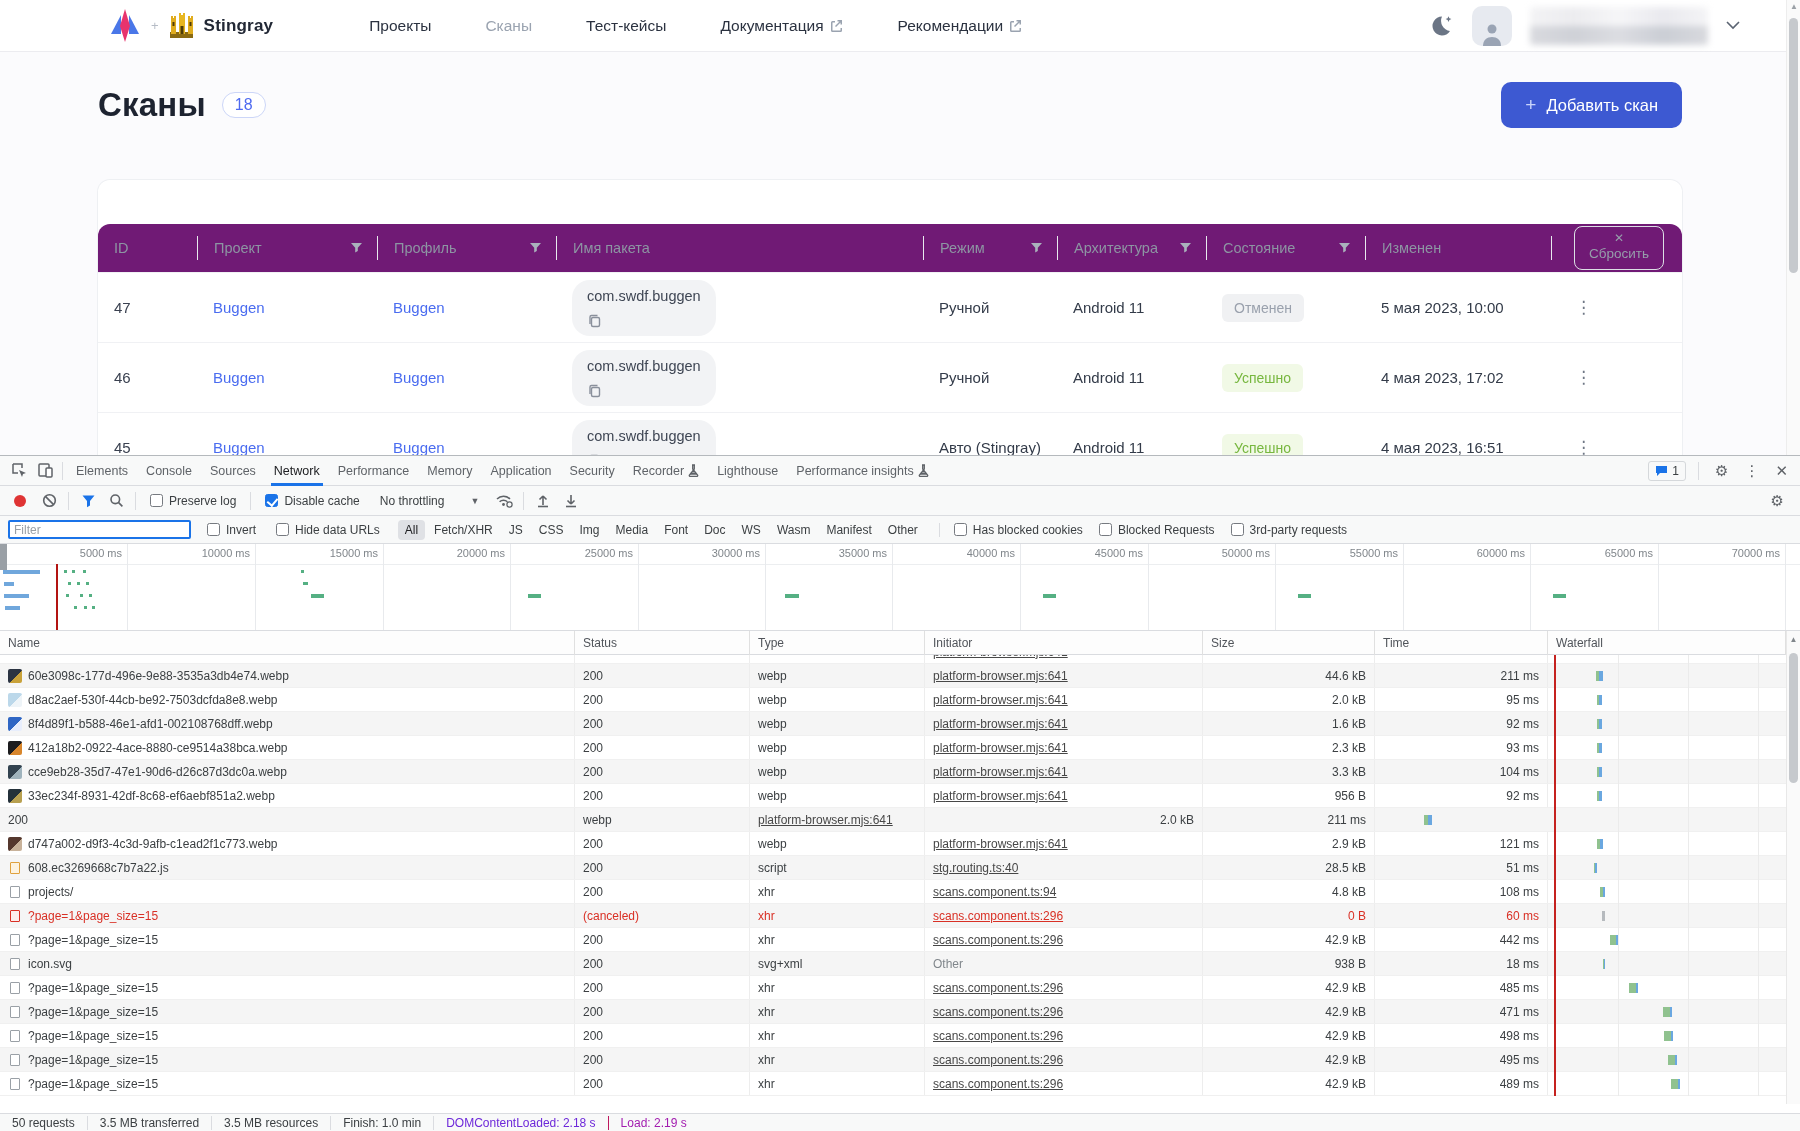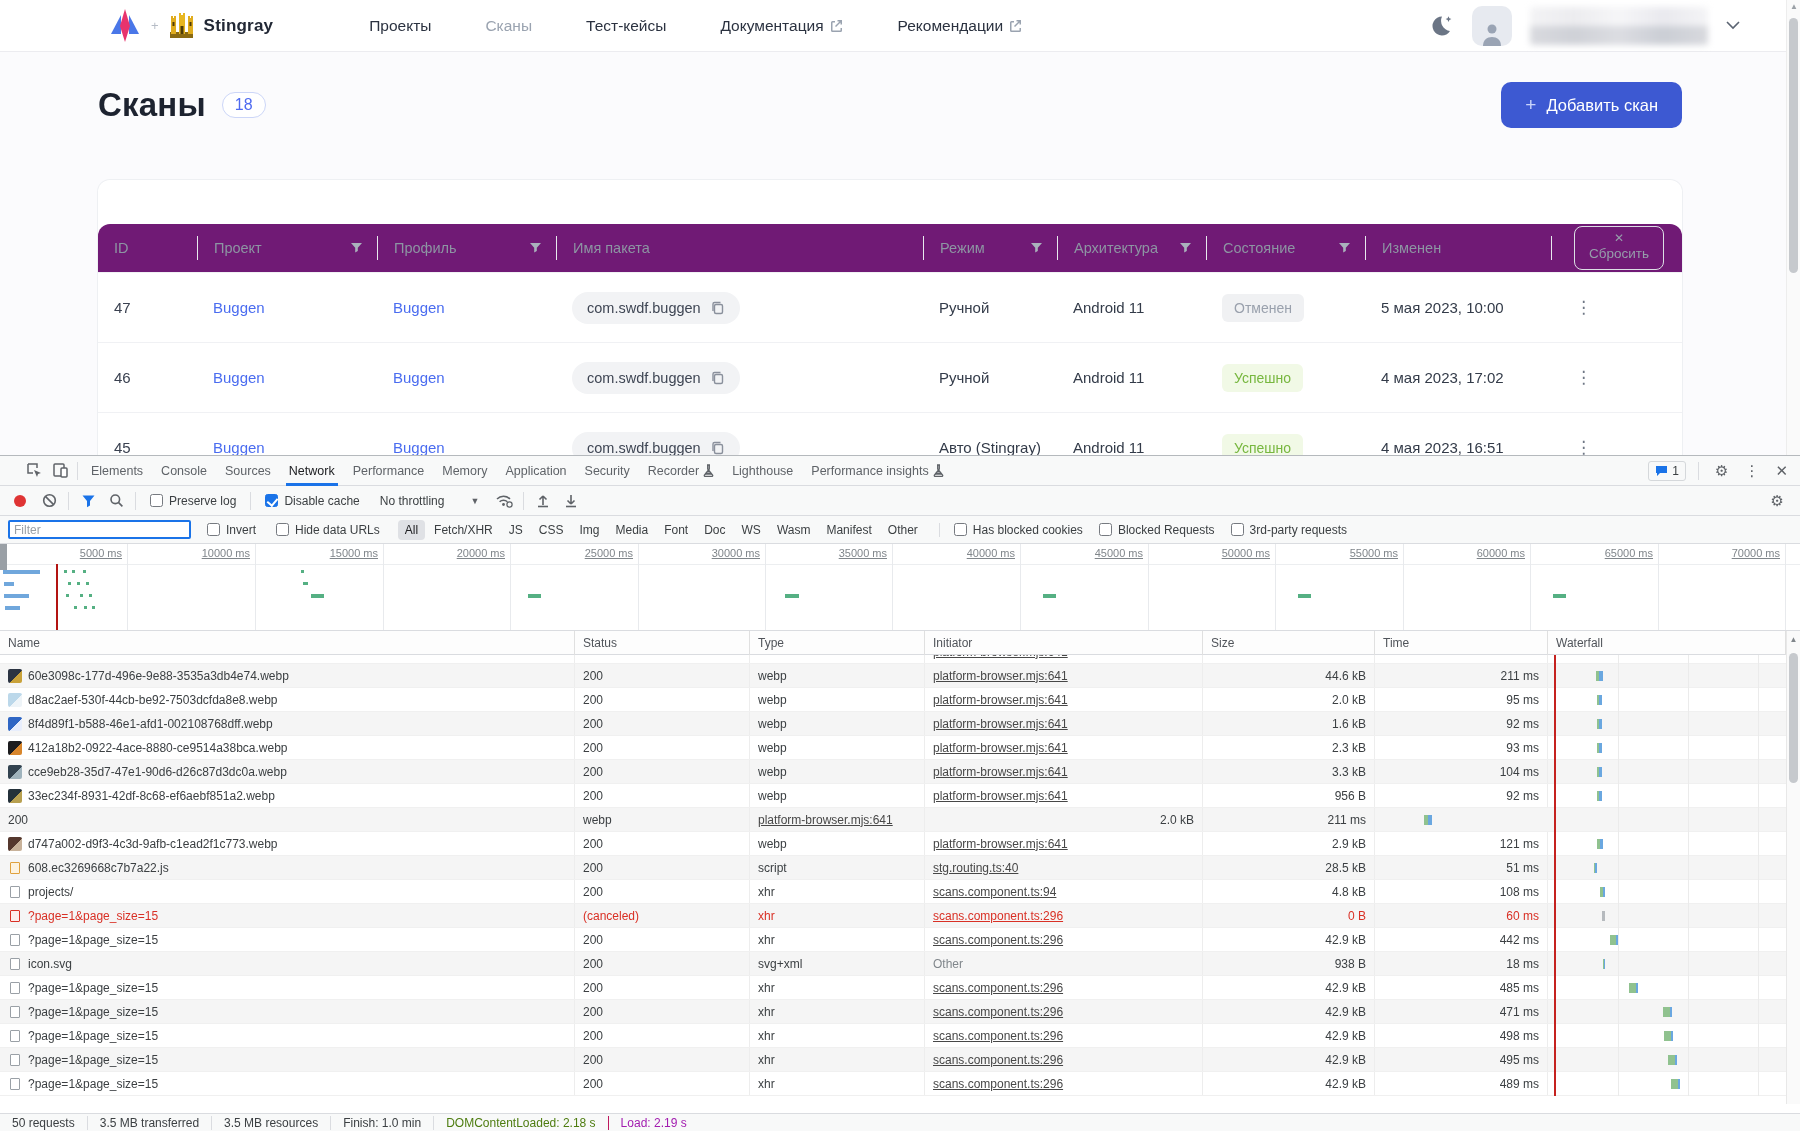--- a/index.html
+++ b/index.html
@@ -40,31 +40,31 @@
   .th { display:flex; align-items:center; height:24px; padding-left:16px; font-size:14.5px; color:#8d95a3; border-left:1px solid #e7eaee; }
   .th:first-child { border-left:none; }
   .th .funnel { margin-left:auto; margin-right:14px; }
   .reset-cell { display:flex; justify-content:flex-end; padding-right:18px; }
   .reset-btn { border:1px solid #dcdfe5; background:transparent; border-radius:8px; color:#969eab; font-size:13.5px; padding:4px 14px 6px; line-height:1.25; cursor:pointer; text-align:center; }
   .reset-btn .x { display:block; font-size:12px; color:#969eab; }
   .trow { height:70px; border-top:1px solid #f0f1f4; }
   .td { padding-left:16px; font-size:15px; color:#333b49; }
   .td.id { color:#3a4150; }
   .td a.lnk { color:#4a6cf0; text-decoration:none; cursor:pointer; }
-  .pkg-pill { display:inline-flex; align-items:flex-start; gap:9px; background:#f2f3f5; border-radius:18px; padding:8px 15px; font-size:14.5px; color:#3f4654; }
+  .pkg-pill { display:inline-flex; align-items:flex-start; gap:9px; background:#f2f3f5; border-radius:18px; padding:8px 15px; font-size:14.5px; color:#3f4654;flex-direction:column; }
   .badge { display:inline-block; border-radius:6px; padding:6px 12px; font-size:14px; }
   .badge.gray { background:#f0f1f3; color:#9aa1ad; }
   .badge.green { background:#f1f9e6; color:#77b73f; }
   .mode-two { line-height:1.45; }
   .kebab { color:#6f7785; font-size:17px; letter-spacing:0; cursor:pointer; padding:4px 8px; }
 
   
   .devtools { position:absolute; left:0; top:455px; width:1800px; height:676px; background:#fff; border-top:1px solid #b5b9bd; font-size:12px; color:#3c4043; }
   .dt-row { display:flex; align-items:center; border-bottom:1px solid #dadce0; background:#f8f9f9; }
-  .dt-tabbar { height:30px; padding-left:21px;align-items:center; }
+  .dt-tabbar { height:30px; padding-left:6px;align-items:center; }
   .dt-icnbtn { width:26px; height:24px; display:flex; align-items:center; justify-content:center; cursor:pointer; color:#5f6368; }
   .dt-sep { width:1px; height:18px; background:#dadce0; margin:0 4px; }
   .dt-tab { padding:0 9px; height:30px; display:flex; align-items:center; gap:4px; color:#5f6368; font-size:12.5px; cursor:pointer; position:relative; white-space:nowrap; }
   .dt-tab.active { color:#202124; }
   .dt-tab.active::after { content:""; position:absolute; left:6px; right:6px; bottom:0; height:2.5px; background:#1a73e8; }
   .dt-tabbar-right { margin-left:auto; display:flex; align-items:center; gap:8px; padding-right:8px; }
   .issues-chip { display:flex; align-items:center; gap:4px; border:1px solid #d5d8db; border-radius:3px; padding:2px 6px; cursor:pointer; color:#3c4043; }
   .glyph-btn { color:#5f6368; font-size:15px; cursor:pointer; padding:0 4px; }
 
   .dt-toolbar { height:30px; padding:0 6px; gap:2px; }
@@ -80,21 +80,21 @@
   .dt-filterrow { height:28px; padding:0 8px; gap:4px; background:#f8f9f9; }
   .filter-input { width:183px; height:19px; border:2px solid #1a73e8; border-radius:2px; font-size:12px; padding:0 4px; color:#202124; outline:none; background:#fff; }
   .filter-input::placeholder { color:#9aa0a6; }
   .chips { display:flex; align-items:center; gap:2px; margin-left:6px; }
   .chip { padding:3px 7px; border-radius:4px; color:#3c4043; cursor:pointer; white-space:nowrap; }
   .chip.active { background:#dfe1e5; color:#202124; }
   .more-checks { display:flex; align-items:center; margin-left:10px; border-left:1px solid #dadce0; padding-left:6px; }
 
   .overview { position:relative; height:87px; border-bottom:1px solid #dadce0; background:#fff; overflow:hidden; }
   .ov-grid { position:absolute; top:0; bottom:0; width:1px; background:#e8eaed; }
-  .ov-label { position:absolute; top:3px; font-size:11px; color:#80868b; transform:translateX(-100%); padding-right:5px; white-space:nowrap;text-decoration:underline; }
+  .ov-label { position:absolute; top:3px; font-size:11px; color:#80868b; transform:translateX(-100%); padding-right:5px; white-space:nowrap; }
   .ov-ruler-line { position:absolute; left:0; right:0; top:20px; height:1px; background:#eceef0; }
   .ov-mark { position:absolute; }
   .ov-load-line { position:absolute; top:20px; bottom:0; width:2px; background:#b31412; }
   .ov-handle { position:absolute; left:0; top:0; width:7px; height:26px; background:#9aa0a6; }
 
   .net-table { position:absolute; left:0; top:175px; width:1786px; bottom:27px; overflow:hidden; background:#fff; }
   .net-cols { display:grid; grid-template-columns:575px 175px 175px 278px 172px 173px 238px; }
   .net-head { height:24px; border-bottom:1px solid #dadce0; background:#fdfdfd; }
   .net-head .hc { display:flex; align-items:center; padding:0 8px; font-size:12px; color:#50545a; border-right:1px solid #e0e0e0; height:24px; }
   .net-body { position:relative; }
@@ -116,21 +116,21 @@
   .wf-line { position:absolute; top:0; bottom:0; width:1.5px; background:#c5221f; z-index:2; }
   .wf-grid { position:absolute; top:0; bottom:0; width:1px; background:#ebebeb; }
 
   .net-scroll { position:absolute; right:0; top:175px; bottom:27px; width:14px; background:#fafafa; border-left:1px solid #e8e8e8; }
   .net-scroll .arr { position:absolute; top:4px; left:0; width:13px; text-align:center; font-size:8px; color:#80868b; }
   .net-scroll .thumb { position:absolute; top:22px; left:2px; width:9px; height:130px; background:#c6c9cd; border-radius:5px; }
 
   .dt-statusbar { position:absolute; left:0; bottom:0; width:1800px; height:18px; border-top:1px solid #dadce0; background:#f8f9f9; display:flex; align-items:center; font-size:12px; color:#3c4043; padding-left:12px; }
   .sb-item { padding:0 12px; border-right:1px solid #dadce0; white-space:nowrap; }
   .sb-item:first-child { padding-left:0; }
-  .sb-dcl { color:#4d7c0f; padding:0 12px; border-right:1px solid #be185d; }
+  .sb-dcl { color:#6d28d9; padding:0 12px; border-right:1px solid #be185d; }
   .sb-load { color:#a21caf; padding:0 12px; }
 
   svg { display:block; }
 </style>
 </head>
 <body>
 
 <div class="viewport">
 
   <header class="app-header">

